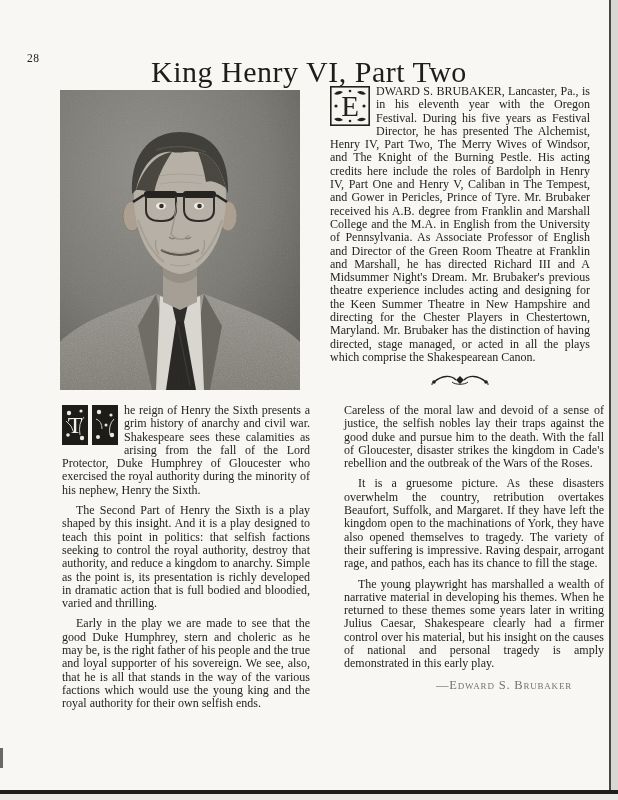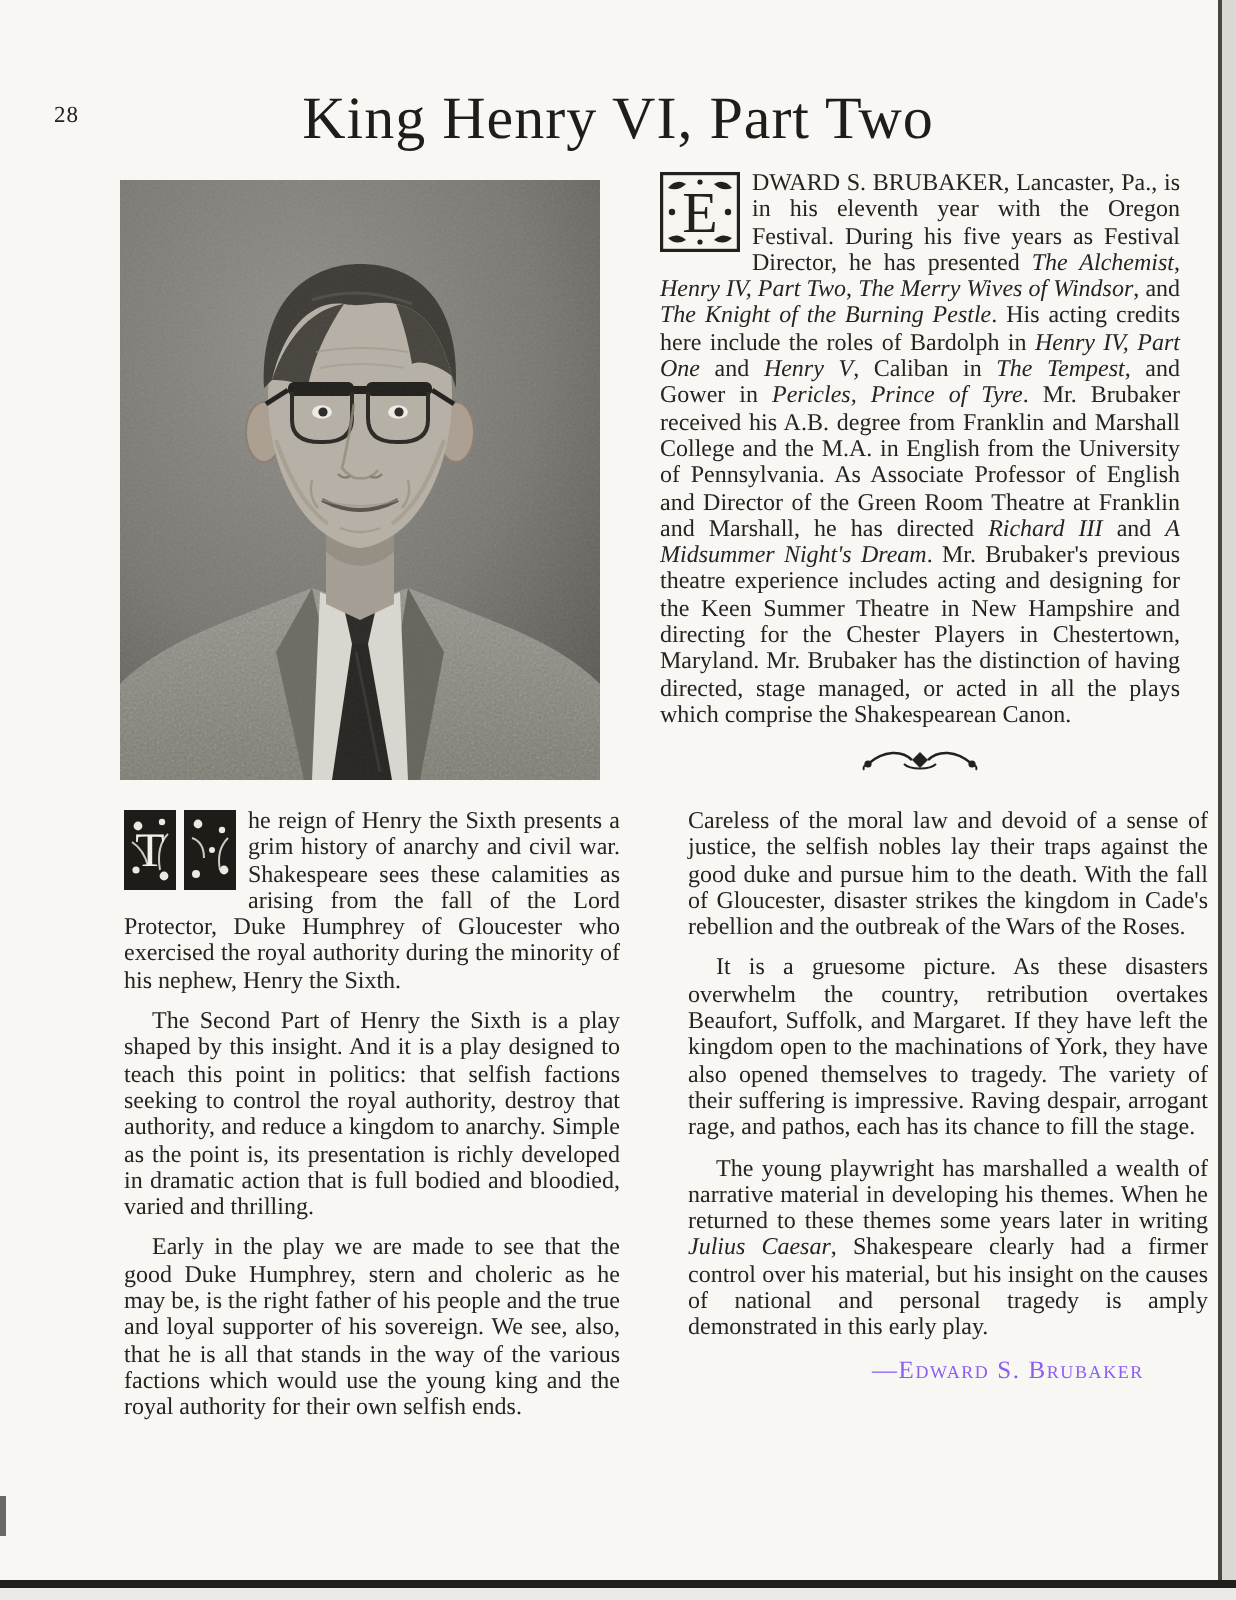--- a/index.html
+++ b/index.html
@@ -10,50 +10,50 @@
   }
   .page{
     position:relative;width:618px;height:800px;
     background:#f8f7f3;overflow:hidden;color:#23211e;
   }
   .pageno{
     position:absolute;left:27px;top:20px;
     font-size:11.5px;letter-spacing:.5px;margin-top:32px;
   }
   .title{
-    position:absolute;left:30px;right:30px;top:38px;margin:4px;
+    position:absolute;left:30px;right:30px;top:38px;margin:16px;
     text-align:center;font-weight:400;font-size:30px;line-height:36px;
     letter-spacing:.5px;color:#1e1d1a;
   }
   .photo{
     position:absolute;left:60px;top:90px;width:240px;height:300px;margin:0;
   }
   .photo svg{display:block;width:240px;height:300px;}
   .bio{
     position:absolute;left:330px;top:85px;width:260px;
   }
   .col-left{position:absolute;left:62px;top:404px;width:248px;}
   .col-right{position:absolute;left:344px;top:404px;width:260px;}
   .para{
     margin:0 0 7px 0;text-align:justify;
     font-size:12px;line-height:13.3px;color:#262420;
     hyphens:auto;
   }
   .indent{text-indent:14px;}
-  .it{font-style:italic;}
+  .it{}
   .dropcap{float:left;margin:1px 6px 0 0;line-height:0;}
   .dc-e svg{width:40px;height:40px;display:block;}
   .dc-t svg{width:56px;height:40px;display:block;}
   .ornament{
     position:absolute;left:330px;top:373px;width:260px;
     text-align:center;line-height:0;
   }
   .signature{
     margin:4px 0 0 0;text-align:right;padding-right:32px;
-    font-variant:small-caps;letter-spacing:.8px;font-size:12.5px;color:#8b5cf6;
+    font-variant:small-caps;letter-spacing:.8px;font-size:12.5px;color:#737373;
   }
   
   .edge-strip-right{position:absolute;top:0;right:0;width:7px;height:793px;background:#d9d8d4;}
   .edge-line-right{position:absolute;top:0;right:7px;width:2px;height:790px;background:#49473f;}
   .edge-line-bottom{position:absolute;left:0;right:0;bottom:6px;height:4px;background:#1f1e1b;}
   .edge-strip-bottom{position:absolute;left:0;right:0;bottom:0;height:6px;background:#eceae6;}
   .edge-artifact-left{position:absolute;left:0;bottom:32px;width:3px;height:20px;background:#3c3a36;opacity:.75;}
 </style>
 </head>
 <body>

